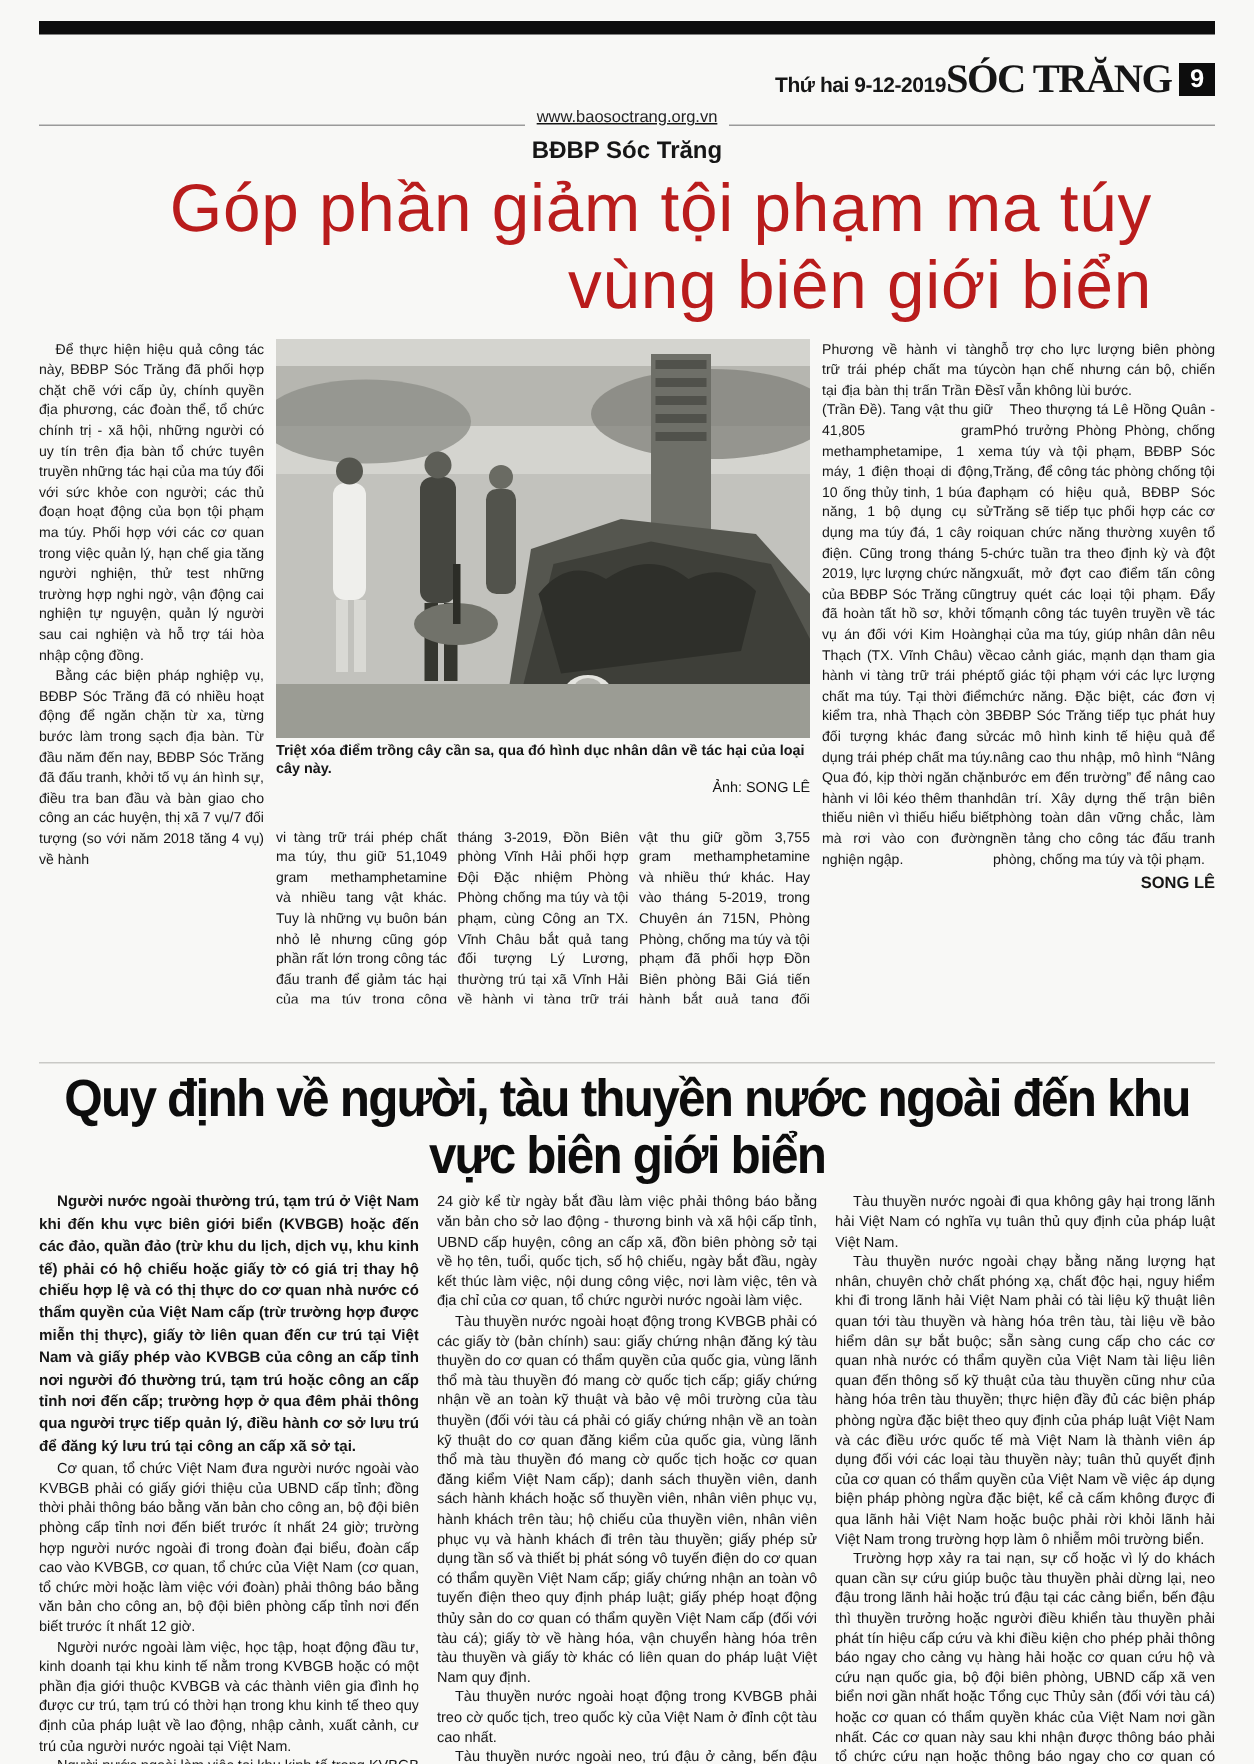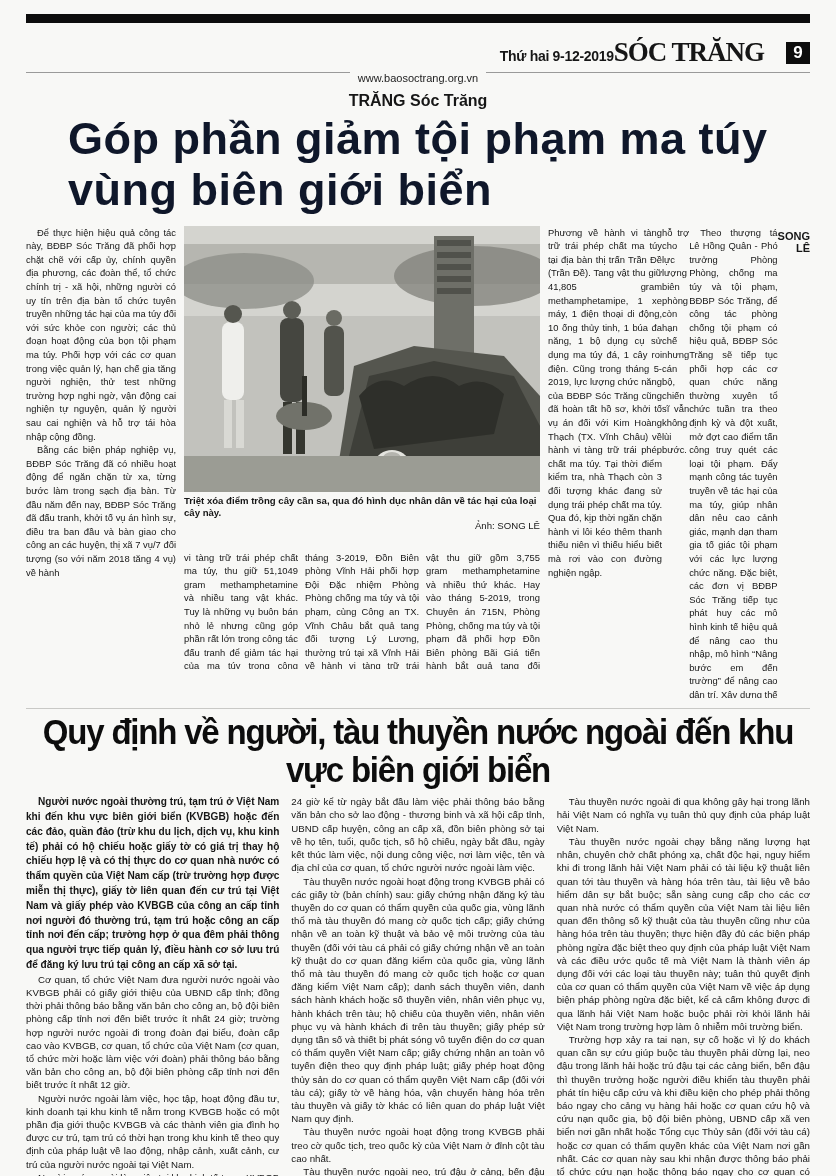--- a/index.html
+++ b/index.html
@@ -13,46 +13,46 @@
     box-sizing:border-box;
     padding:14px 26px 10px 26px;
     overflow:hidden;
   }
   
   .top-bar{height:9px;background:#0d0d0d;margin-bottom:14px;}
   .masthead{display:flex;align-items:flex-end;justify-content:flex-end;}
   .mh-date{font-weight:bold;font-size:14px;letter-spacing:-0.3px;padding-bottom:6px;}
   .mh-center{text-align:center;flex:1;}
   .mh-title{font-size:22px;font-weight:500;letter-spacing:0;}
-  .mh-brand{display:flex;align-items:center;gap:22px;padding-bottom:2px;}
+  .mh-brand{display:flex;align-items:center;gap:5px;padding-bottom:2px;}
   .brand-word{font-family:"Liberation Serif","DejaVu Serif",serif;font-weight:bold;font-size:27px;letter-spacing:-1px;}
   .page-no{background:#0d0d0d;color:#fff;font-weight:bold;font-size:17px;
     width:24px;height:22px;display:flex;align-items:center;justify-content:center;}
-  .mh-rule-row{display:flex;align-items:flex-start;margin-top:2px;}
+  .mh-rule-row{display:flex;align-items:flex-end;margin-top:2px;text-decoration:underline;}
   .mh-rule{flex:1;height:1px;background:#9a9a9a;}
   .mh-url{font-size:11px;color:#222;padding:0 8px;white-space:nowrap;}
   
   .kicker{text-align:center;font-weight:bold;font-size:16px;margin-top:8px;}
   .headline1{
-    text-align:left;font-size:45px;font-weight:700;line-height:1.13;
-    letter-spacing:0.5px;max-width:700px;margin:4px auto 10px auto;color:#0f172a;
+    text-align:right;font-size:45px;font-weight:400;line-height:1.13;
+    letter-spacing:0.5px;max-width:700px;margin:4px auto 10px auto;color:#b91c1c;
   }
   .lead{
     font-weight:bold;font-size:12.6px;line-height:1.32;text-align:justify;
     margin:0 0 8px 0;
   }
   
   .a1-flex{display:flex;gap:8px;}
   .a1-left{width:628px;flex:none;}
   .a1-row{display:flex;gap:8px;}
   .col{overflow:hidden;}
   .c-narrow{width:150px;flex:none;height:442px;}
   .photo-stack{width:356px;flex:none;}
   .c-d{width:114px;flex:none;height:442px;}
-  .c-e{flex:1;height:472px;display:flex;flex-direction:row;}
+  .c-e{flex:1;height:472px;display:flex;flex-direction:column;}
   .a1-body p, .a2-body p{
     margin:0;text-align:justify;font-size:9.4px;line-height:13.6px;
     hyphens:none;
   }
   .a1-body p.ind{text-indent:11px;}
   .photo{height:266px;background:#b9b9b4;position:relative;overflow:hidden;}
   .photo svg{display:block;width:100%;height:100%;}
   .caption{font-weight:bold;font-size:9.6px;line-height:1.25;margin-top:3px;}
   .credit{text-align:right;font-size:9.6px;margin:1px 0 4px 0;}
   .sub3{display:flex;gap:7px;height:134px;}
@@ -87,21 +87,21 @@
       <span class="brand-word">SÓC TRĂNG</span>
       <span class="page-no">9</span>
     </div>
   </div>
   <div class="mh-rule-row">
     <div class="mh-rule"></div>
     <div class="mh-url">www.baosoctrang.org.vn</div>
     <div class="mh-rule"></div>
   </div>
 
-  <div class="kicker">TRĂNG Sóc Trăng</div>
+  <div class="kicker">BĐBP Sóc Trăng</div>
   <h1 class="headline1">Góp phần giảm tội phạm ma túy vùng biên giới biển</h1>
 
   <div class="a1-flex a1-body">
     <div class="a1-left">
       <div class="a1-row">
         <div class="col c-narrow">
           <p class="ind">Để thực hiện hiệu quả công tác này, BĐBP Sóc Trăng đã phối hợp chặt chẽ với cấp ủy, chính quyền địa phương, các đoàn thể, tổ chức chính trị - xã hội, những người có uy tín trên địa bàn tổ chức tuyên truyền những tác hại của ma túy đối với sức khỏe con người; các thủ đoạn hoạt động của bọn tội phạm ma túy. Phối hợp với các cơ quan trong việc quản lý, hạn chế gia tăng người nghiện, thử test những trường hợp nghi ngờ, vận động cai nghiện tự nguyện, quản lý người sau cai nghiện và hỗ trợ tái hòa nhập cộng đồng.</p>
           <p class="ind">Bằng các biện pháp nghiệp vụ, BĐBP Sóc Trăng đã có nhiều hoạt động để ngăn chặn từ xa, từng bước làm trong sạch địa bàn. Từ đầu năm đến nay, BĐBP Sóc Trăng đã đấu tranh, khởi tố vụ án hình sự, điều tra ban đầu và bàn giao cho công an các huyện, thị xã 7 vụ/7 đối tượng (so với năm 2018 tăng 4 vụ) về hành</p>
         </div>
         <div class="photo-stack">

